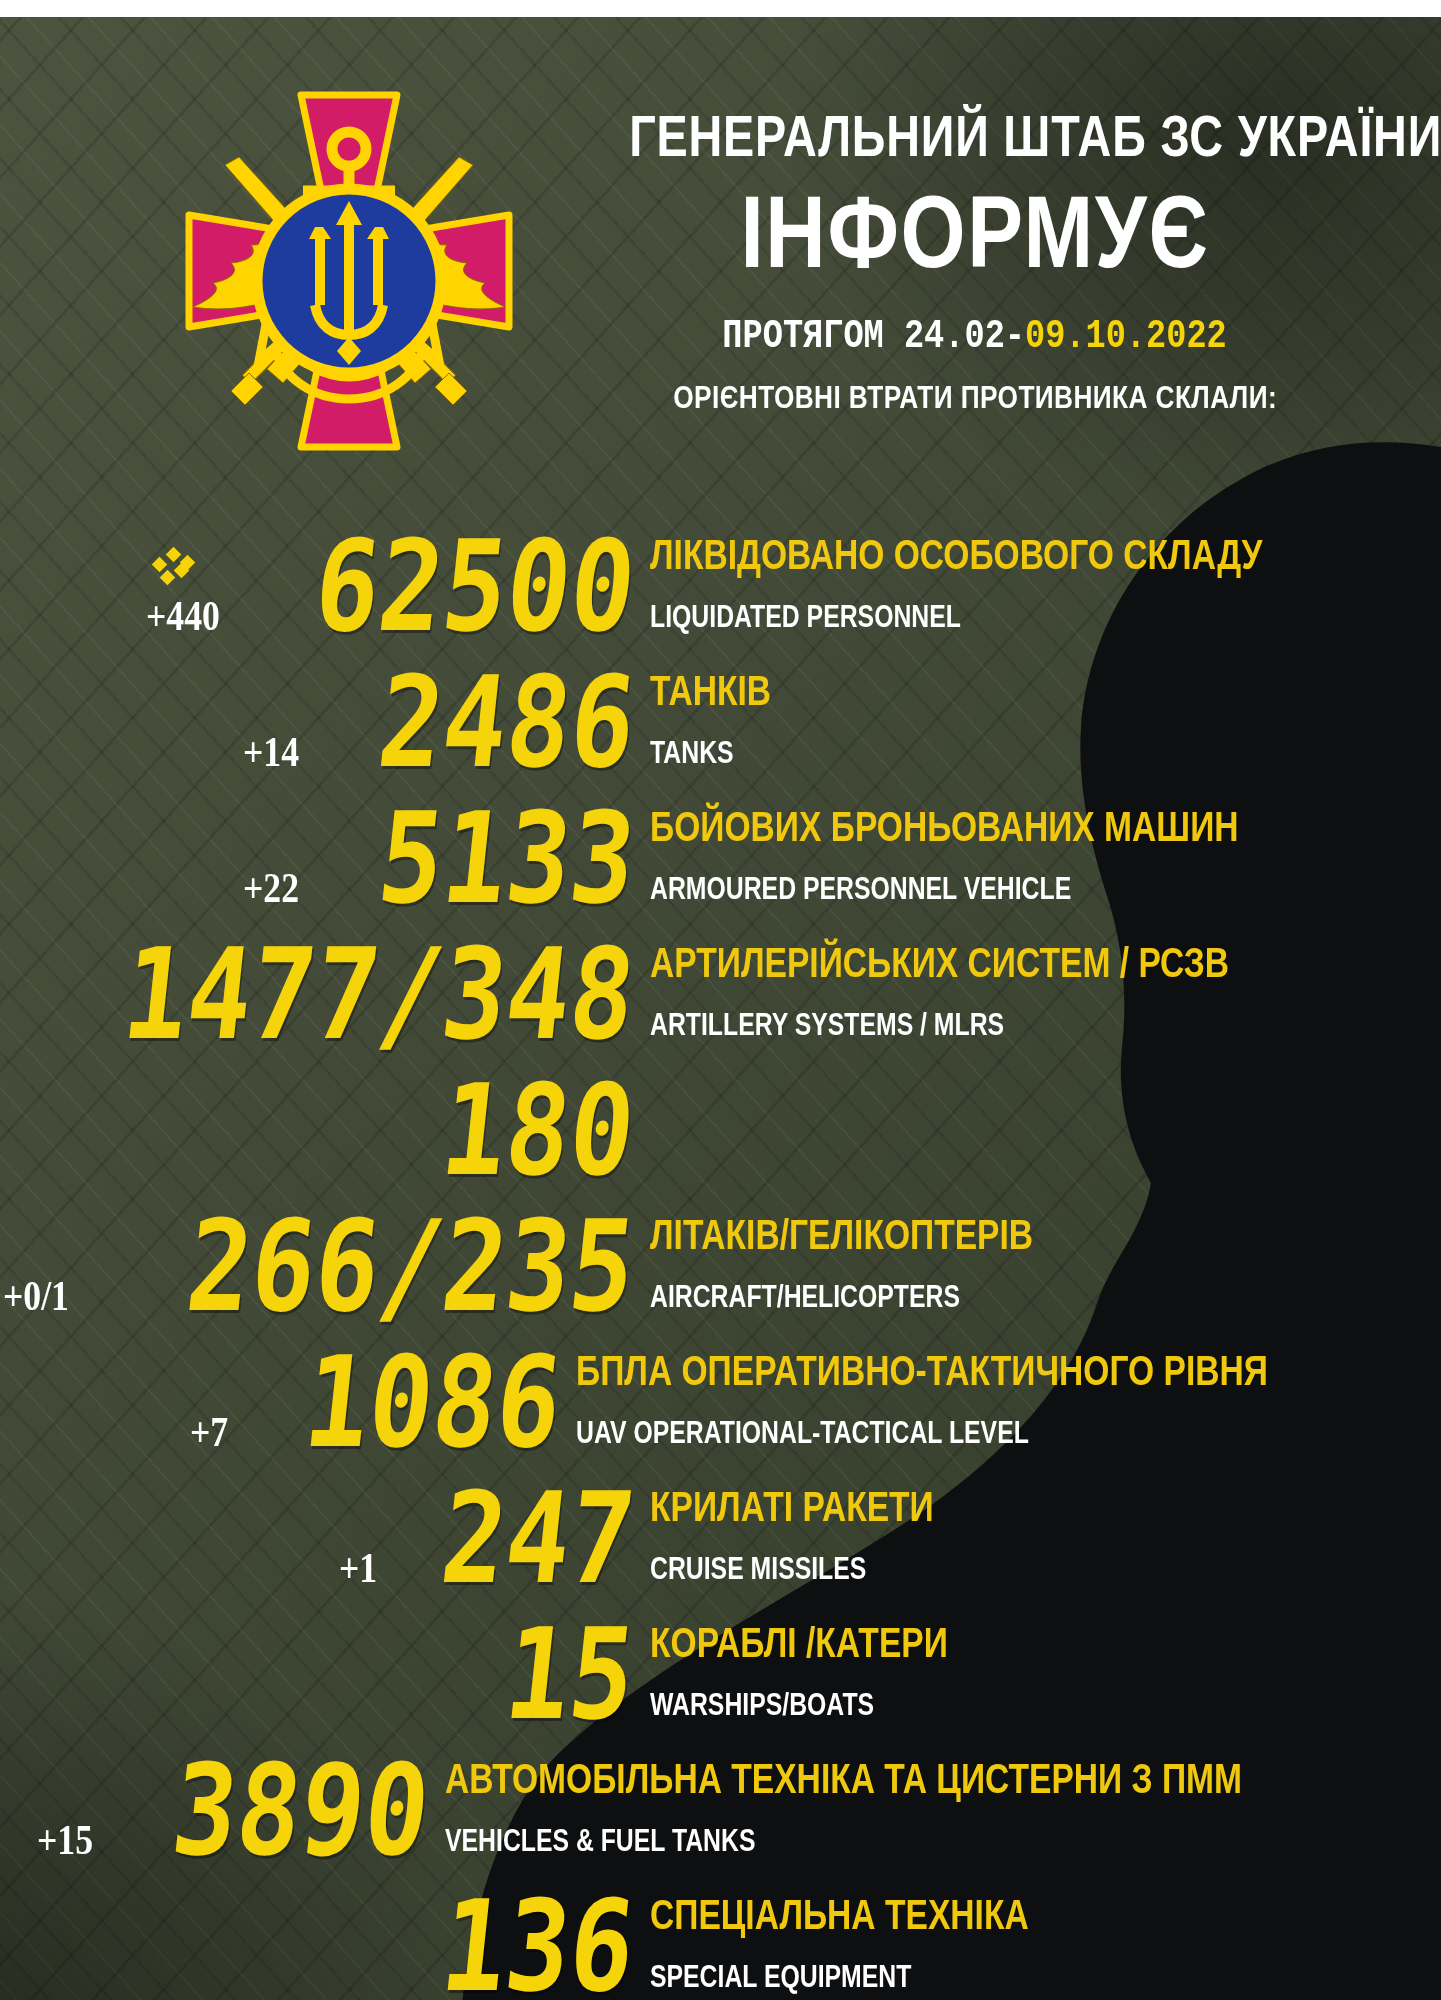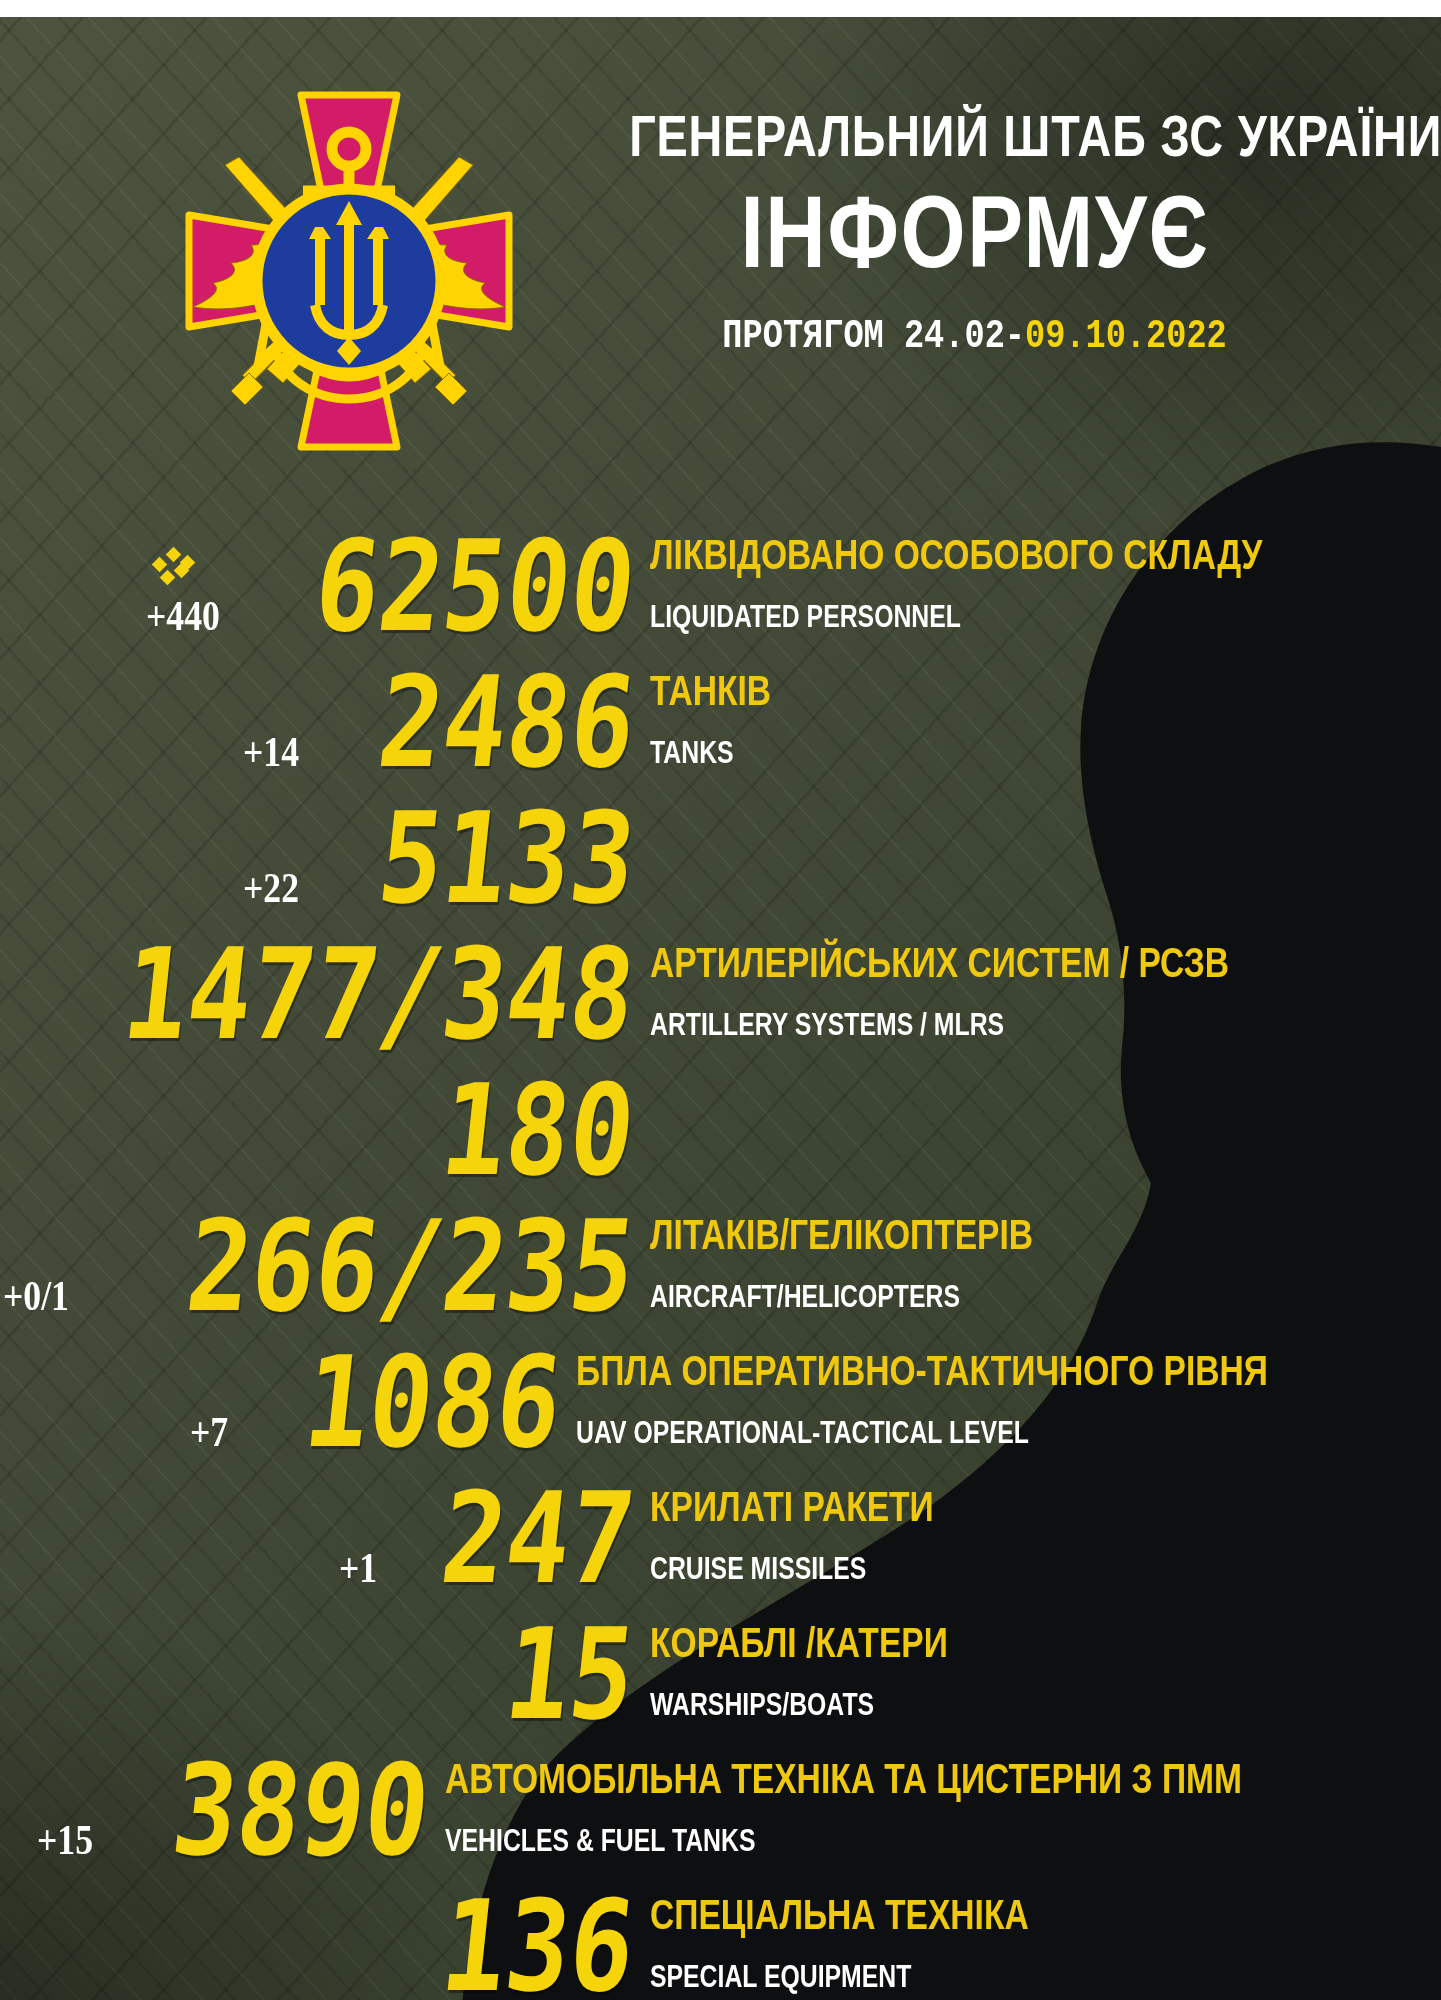--- a/index.html
+++ b/index.html
@@ -121,20 +121,23 @@
   <div class="header">
     <div class="title1">
       <span class="t-condensed">ГЕНЕРАЛЬНИЙ ШТАБ ЗС УКРАЇНИ</span>
     </div>
     <div class="title2">
       <span class="t-condensed">ІНФОРМУЄ</span>
     </div>
     <div class="period">
       <span class="t-condensed"><span>ПРОТЯГОМ 24.02-</span><span class="date">09.10.2022</span></span>
     </div>
+    <div class="subtitle">
+      <span class="t-condensed">ОРІЄНТОВНІ ВТРАТИ ПРОТИВНИКА СКЛАЛИ:</span>
+    </div>
   </div>
 
   <div class="losses">
     <div class="row">
       <div class="numcol">
         <div class="delta-stack">
           <svg class="approx" width="58" height="40" viewBox="0 0 58 40" aria-hidden="true">
             <g fill="#f6d40a">
               <rect x="6" y="14" width="11" height="11" transform="rotate(45 11.5 19.5)"></rect>
               <rect x="20" y="4" width="11" height="11" transform="rotate(45 25.5 9.5)"></rect>
@@ -168,20 +171,24 @@
     </div>
 
     <div class="row">
       <div class="numcol">
         <div class="delta-stack">
 
           <span class="delta">+22</span>
         </div>
         <span class="num">5133</span>
       </div>
+      <div class="labelcol">
+        <span class="ua">БОЙОВИХ БРОНЬОВАНИХ МАШИН</span>
+        <span class="en">ARMOURED PERSONNEL VEHICLE</span>
+      </div>
     </div>
 
     <div class="row">
       <div class="numcol">
         <div class="delta-stack">
           
           
         </div>
         <span class="num">1477/348</span>
       </div>

